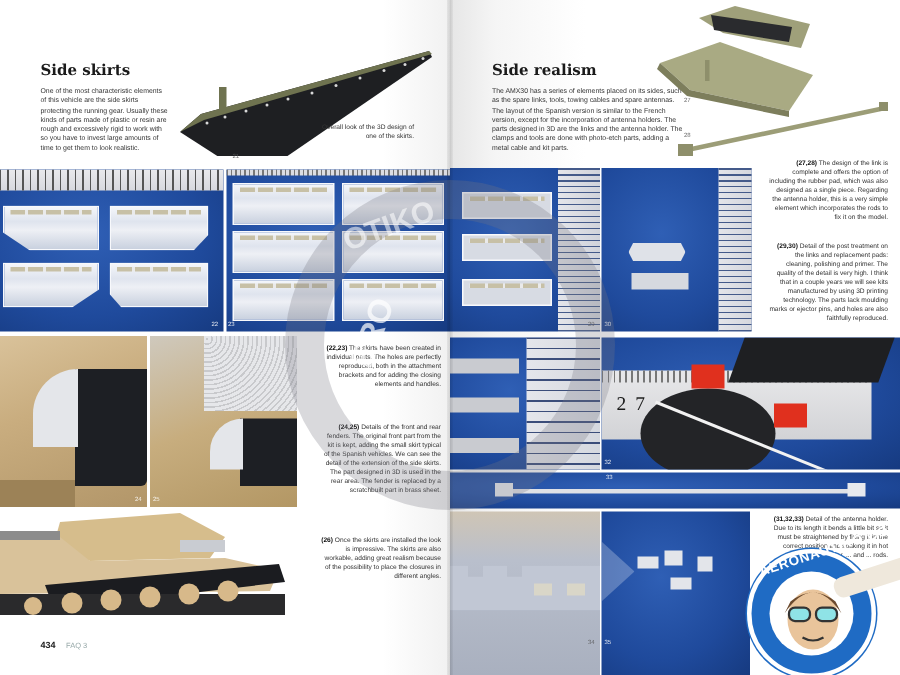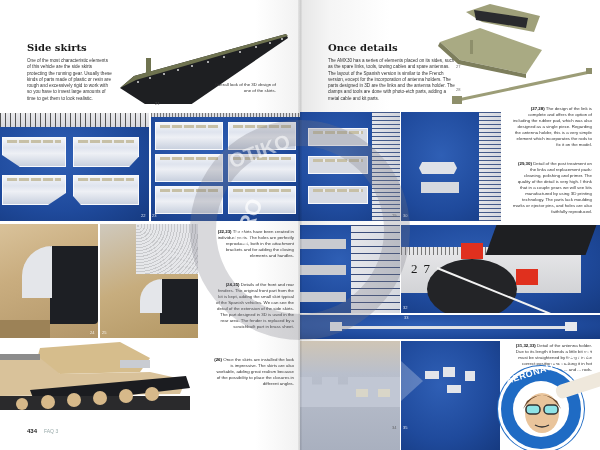--- a/index.html
+++ b/index.html
@@ -135,21 +135,21 @@
     <div class="abs caption right-align" style="left:214px;top:357px;width:80px;">
       <b>(26)</b> <span>Once the skirts are installed the look is impressive. The skirts are also workable, adding great realism because of the possibility to place the closures in different angles.</span>
     </div>
 
     <div class="abs page-num" style="left:27px;top:428px;">434</div>
     <div class="abs section-tag" style="left:44px;top:428px;">FAQ 3</div>
   </div>
 
   <div class="page page-right">
 
-    <div class="abs heading" style="left:28px;top:42px;">Once details</div>
+    <div class="abs heading" style="left:28px;top:42px;">Side realism</div>
     <div class="abs body-text" style="left:28px;top:58px;width:128px;">The AMX30 has a series of elements placed on its sides, such as the spare links, tools, towing cables and spare antennas. The layout of the Spanish version is similar to the French version, except for the incorporation of antenna holders. The parts designed in 3D are the links and the antenna holder. The clamps and tools are done with photo-etch parts, adding a metal cable and kit parts.</div>
 
     <svg class="abs" style="left:130px;top:2px;" width="170" height="110" viewBox="0 0 170 110">
       <polygon points="36,10 60,2 110,14 104,30 52,20" fill="#9fa07a"></polygon>
       <polygon points="44,8 98,16 96,26 46,18" fill="#2a2b2e"></polygon>
       <polygon points="10,40 50,26 112,48 96,72 30,58" fill="#a9aa83"></polygon>
       <polygon points="10,40 30,58 96,72 96,76 28,62 8,44" fill="#7d7e5c"></polygon>
       <rect x="40" y="38" width="3" height="14" fill="#8e8f6b"></rect>
       <line x1="28" y1="98" x2="160" y2="70" stroke="#9c9d77" stroke-width="3"></line>
       <rect x="22" y="94" width="10" height="8" fill="#8e8f6b"></rect>

